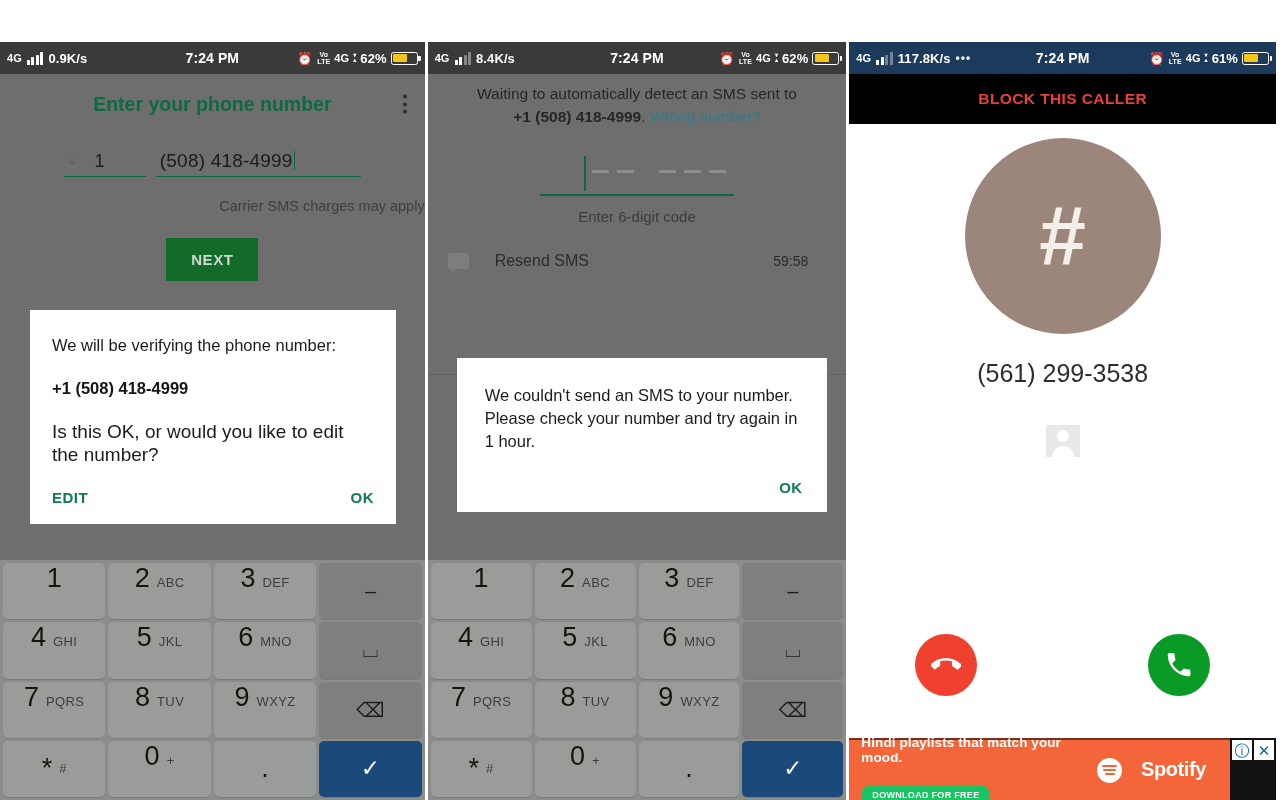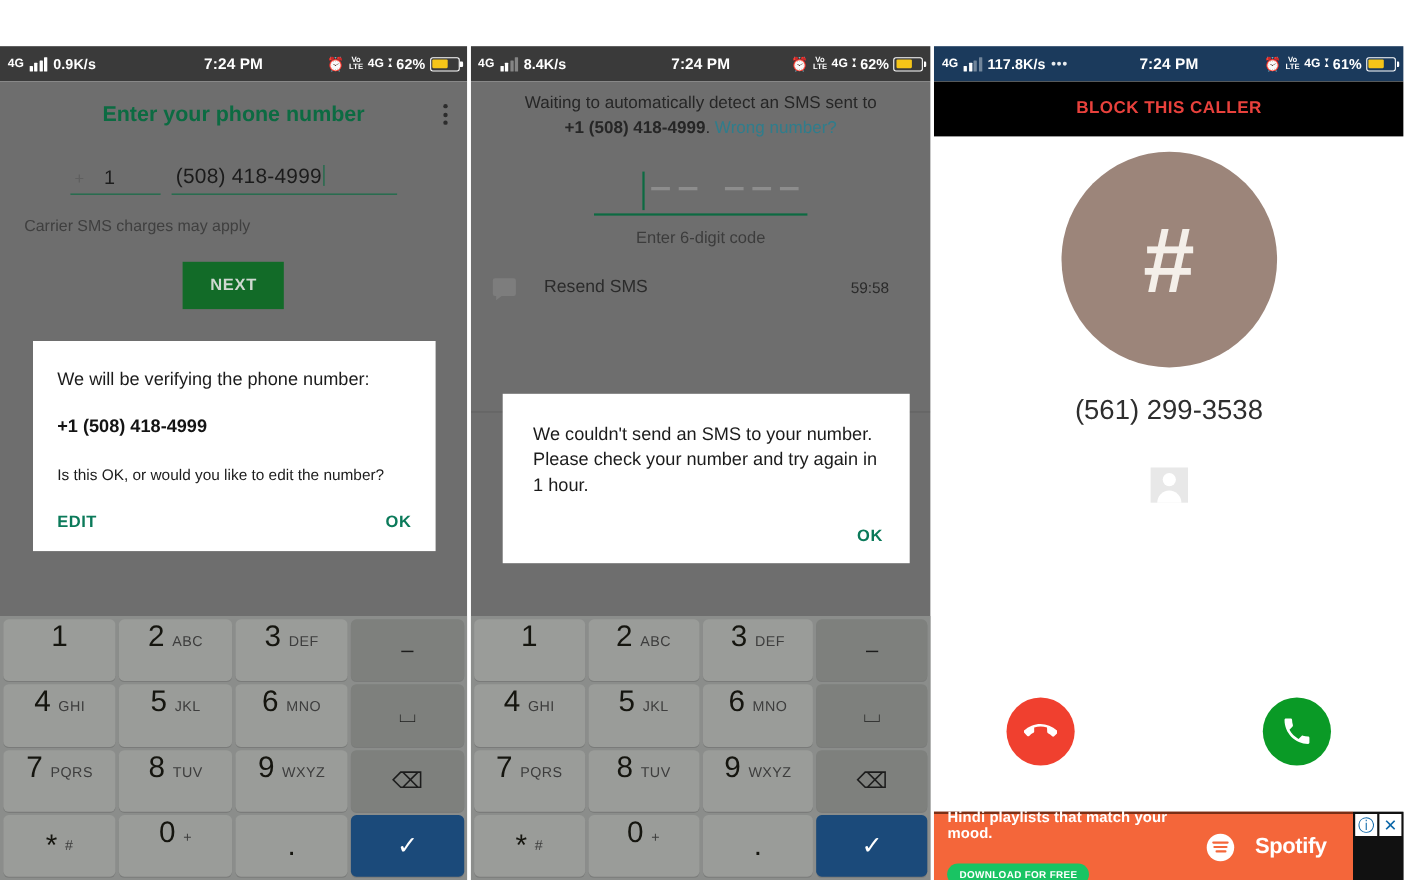--- a/index.html
+++ b/index.html
@@ -57,31 +57,31 @@
   .phone-row{ display:flex; justify-content:center; align-items:flex-end; gap:10px;
     margin-top:16px; }
   .cc-wrap{ display:flex; align-items:baseline; gap:18px; border-bottom:1.7px solid #0c6b42;
     padding:0 6px 4px 4px; width:82px; justify-content:flex-start;}
   .plus{ color:#5f5f5f; font-size:15px; }
   .cc{ color:#1d1d1d; font-size:18px; }
   .num-wrap{ border-bottom:1.7px solid #0c6b42; padding:0 4px 4px 4px; width:205px; }
   .num{ color:#1b1b1b; font-size:19px; letter-spacing:.2px; position:relative; }
   .caret{ display:inline-block; width:1.6px; height:19px; background:#0c6b42;
     vertical-align:-3px; margin-left:1px; }
-  .carrier-note{ text-align:left; color:#3f3f3f; font-size:14.5px; margin-top:21px;padding-left:22px; }
+  .carrier-note{ text-align:right; color:#3f3f3f; font-size:14.5px; margin-top:21px;padding-left:22px; }
   .next-btn{ display:block; margin:24px auto 0; width:92px; height:43px; background:#126b28;
     color:#cfd9d1; font-size:15px; font-weight:bold; letter-spacing:.6px; border:none;
     cursor:pointer; }
 
   
   .dialog1{ position:absolute; left:30px; top:236px; width:366px; background:#ffffff;
     padding:24px 22px 12px 22px; }
   .dlg-text{ color:#1c1c1c; font-size:16.5px; line-height:23px; }
   .dlg-strong{ color:#141414; font-size:16.5px; font-weight:bold; margin-top:22px; }
-  .dlg-text2{ color:#1c1c1c; font-size:14px; line-height:23px; margin-top:22px; }
+  .dlg-text2{ color:#1c1c1c; font-size:19px; line-height:23px; margin-top:22px; }
   .dlg-actions{ display:flex; justify-content:space-between; margin-top:23px; padding-bottom:6px;}
   .dlg-btn{ background:none; border:none; color:#0b7a5a; font-size:15px; font-weight:bold;
     letter-spacing:.5px; cursor:pointer; }
 
   
   .verify-sub{ text-align:center; color:#262626; font-size:15.5px; line-height:23px;
     margin-top:8px; padding:0 22px; }
   .verify-sub b{ font-weight:bold; }
   .wrongnum{ color:#2f7d8c; cursor:pointer; }
   .code-wrap{ width:194px; margin:24px auto 0; border-bottom:2px solid #0c6b42;

